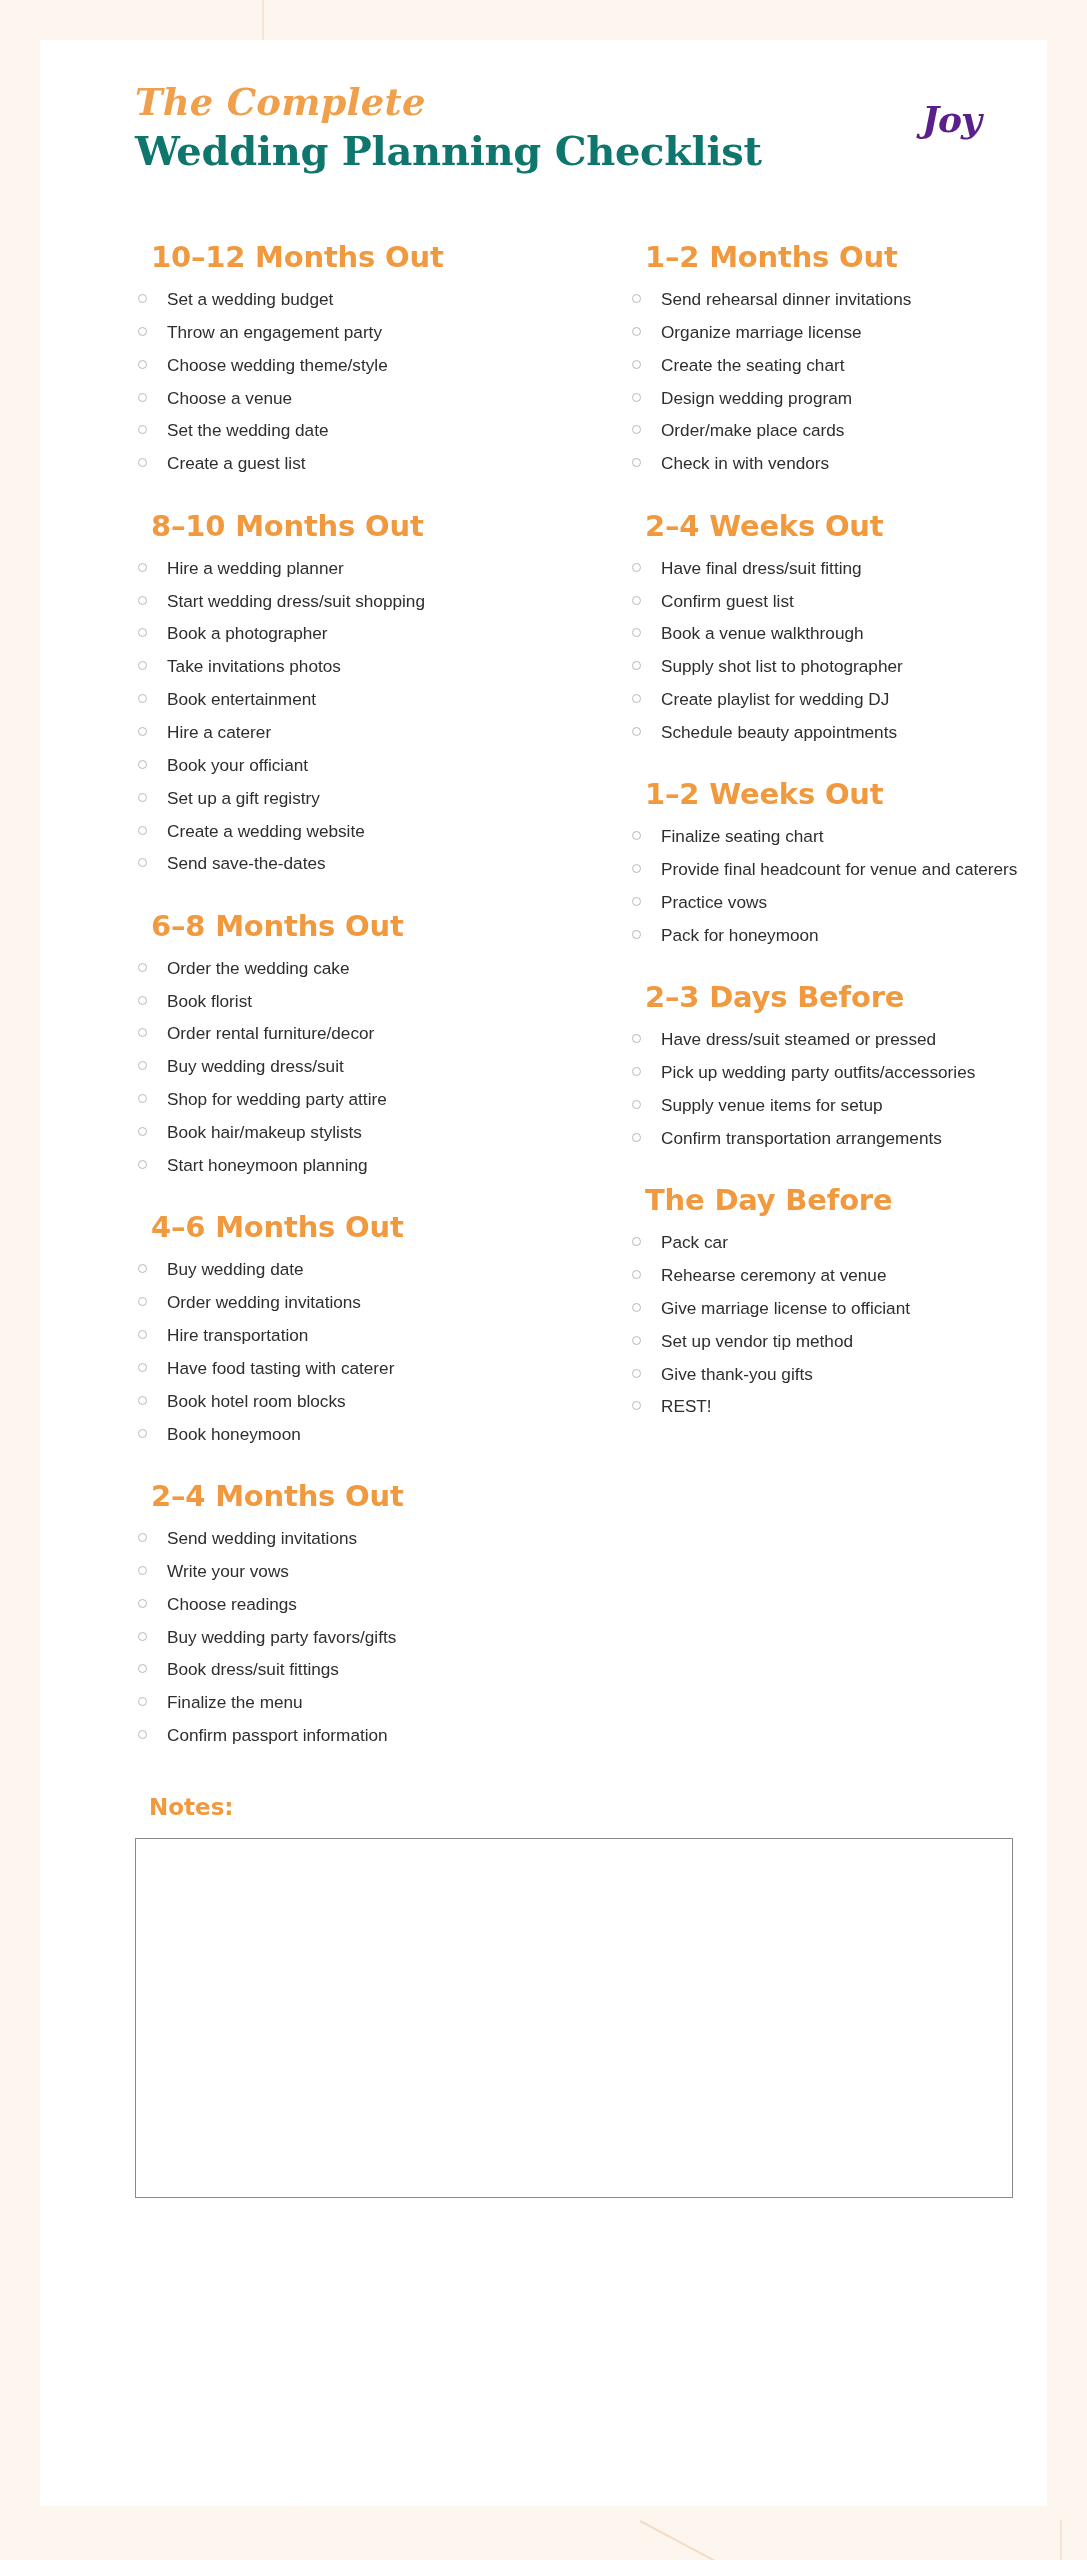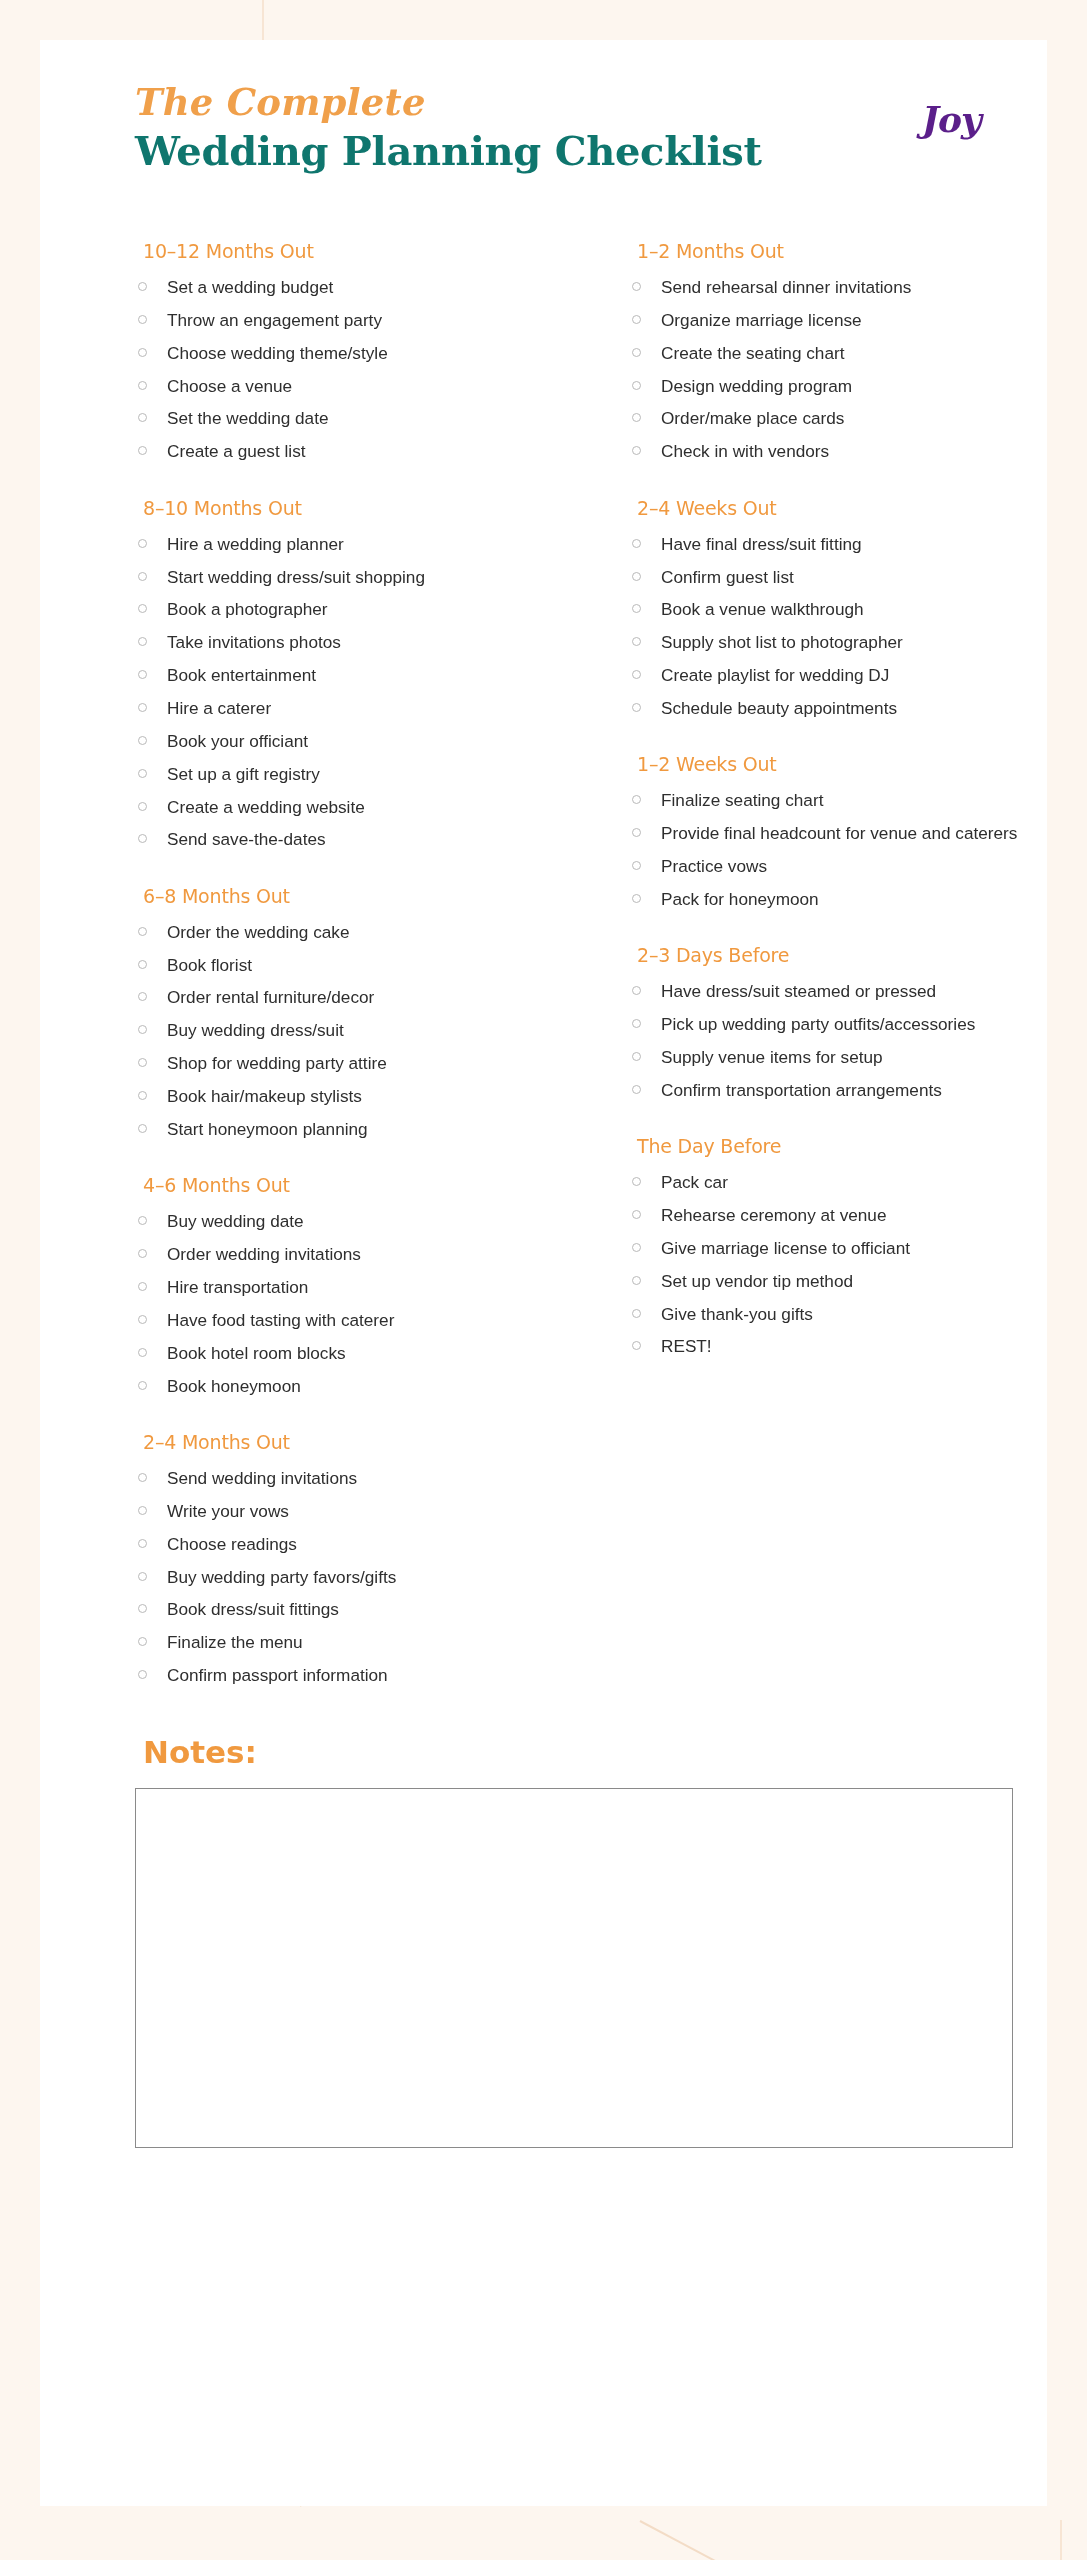--- a/index.html
+++ b/index.html
@@ -94,24 +94,24 @@
   }
   .col {
     width: 440px;
     flex: 0 0 440px;
   }
   .col.right { padding-top: 0; }
 
   .section { margin-bottom: 34px; }
   .section-title {
     font-family: "DejaVu Sans", sans-serif;
-    font-weight: normal;
-    font-size: 19px;
+    font-weight: bold;
+    font-size: 29px;
     color: #f0993f;
-    margin: 0 0 14px 8px;
+    margin: 0 0 14px 16px;
     letter-spacing: -.2px;
   }
   ul.items {
     list-style: none;
     margin: 0;
     padding: 0;
   }
   ul.items li {
     position: relative;
     padding-left: 32px;
@@ -134,23 +134,23 @@
   }
 
   
   .notes {
     padding-left: 33px;
     margin-top: 14px;
   }
   .notes-title {
     font-family: "DejaVu Sans", sans-serif;
     font-weight: bold;
-    font-size: 31px;
+    font-size: 23px;
     color: #f0993f;
-    margin: 0 0 18px 8px;
+    margin: 0 0 18px 14px;
   }
   .notes-box {
     width: 878px;
     height: 360px;
     border: 1.4px solid #8a8a8a;
     box-sizing: border-box;
     background: #fff;
   }
 </style>
 </head>

